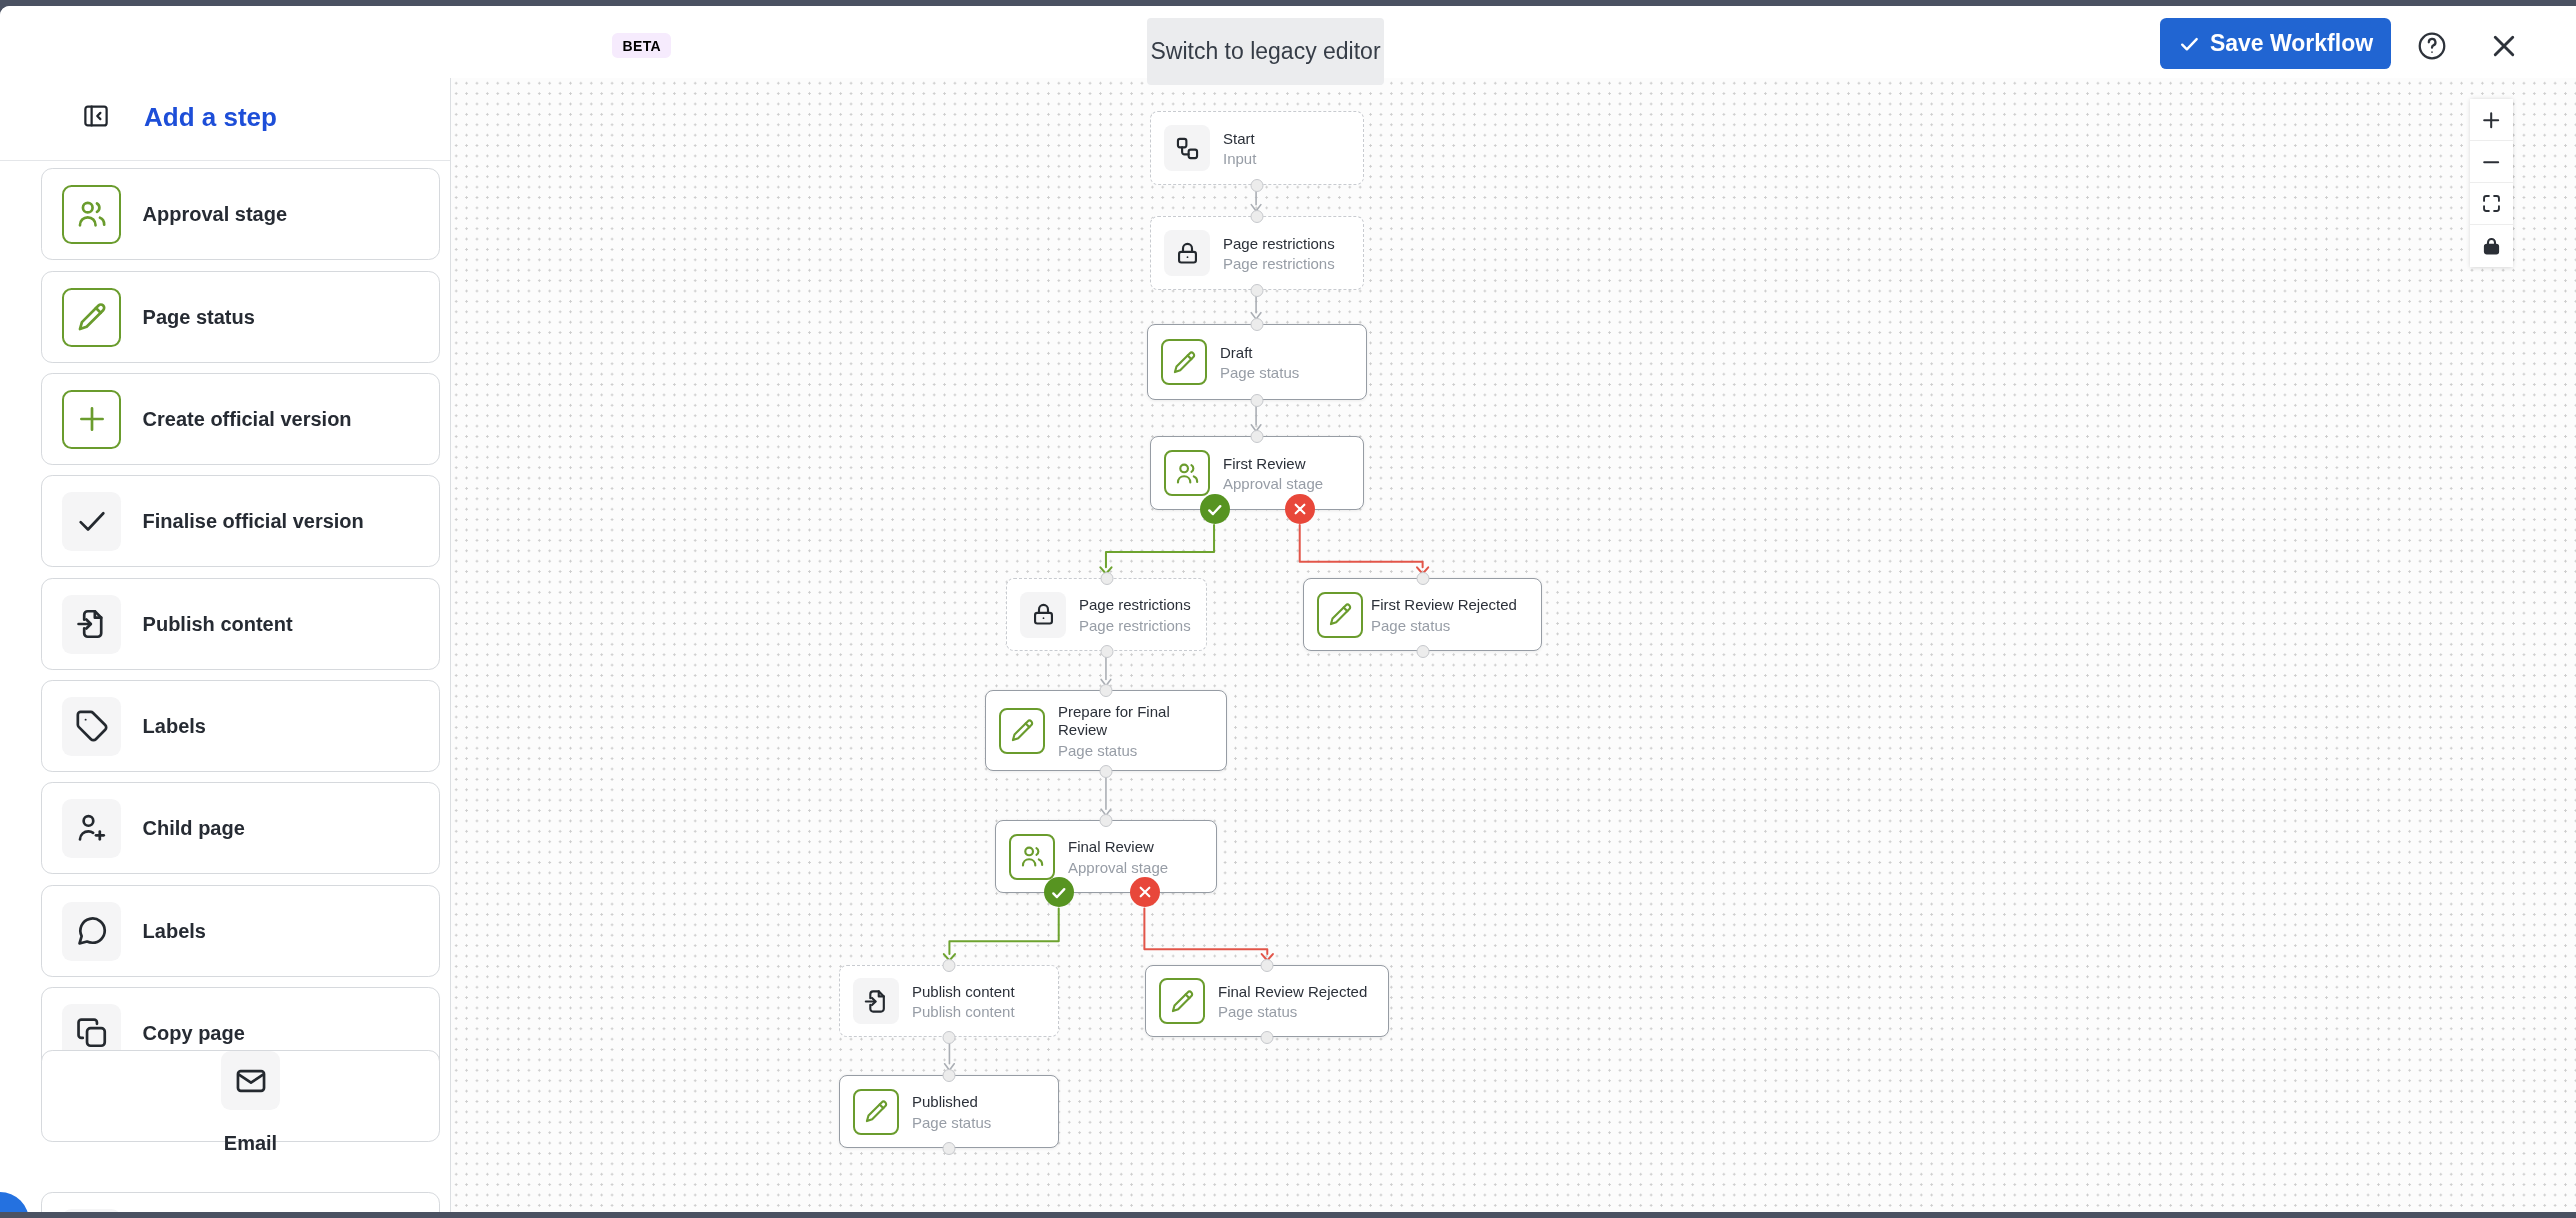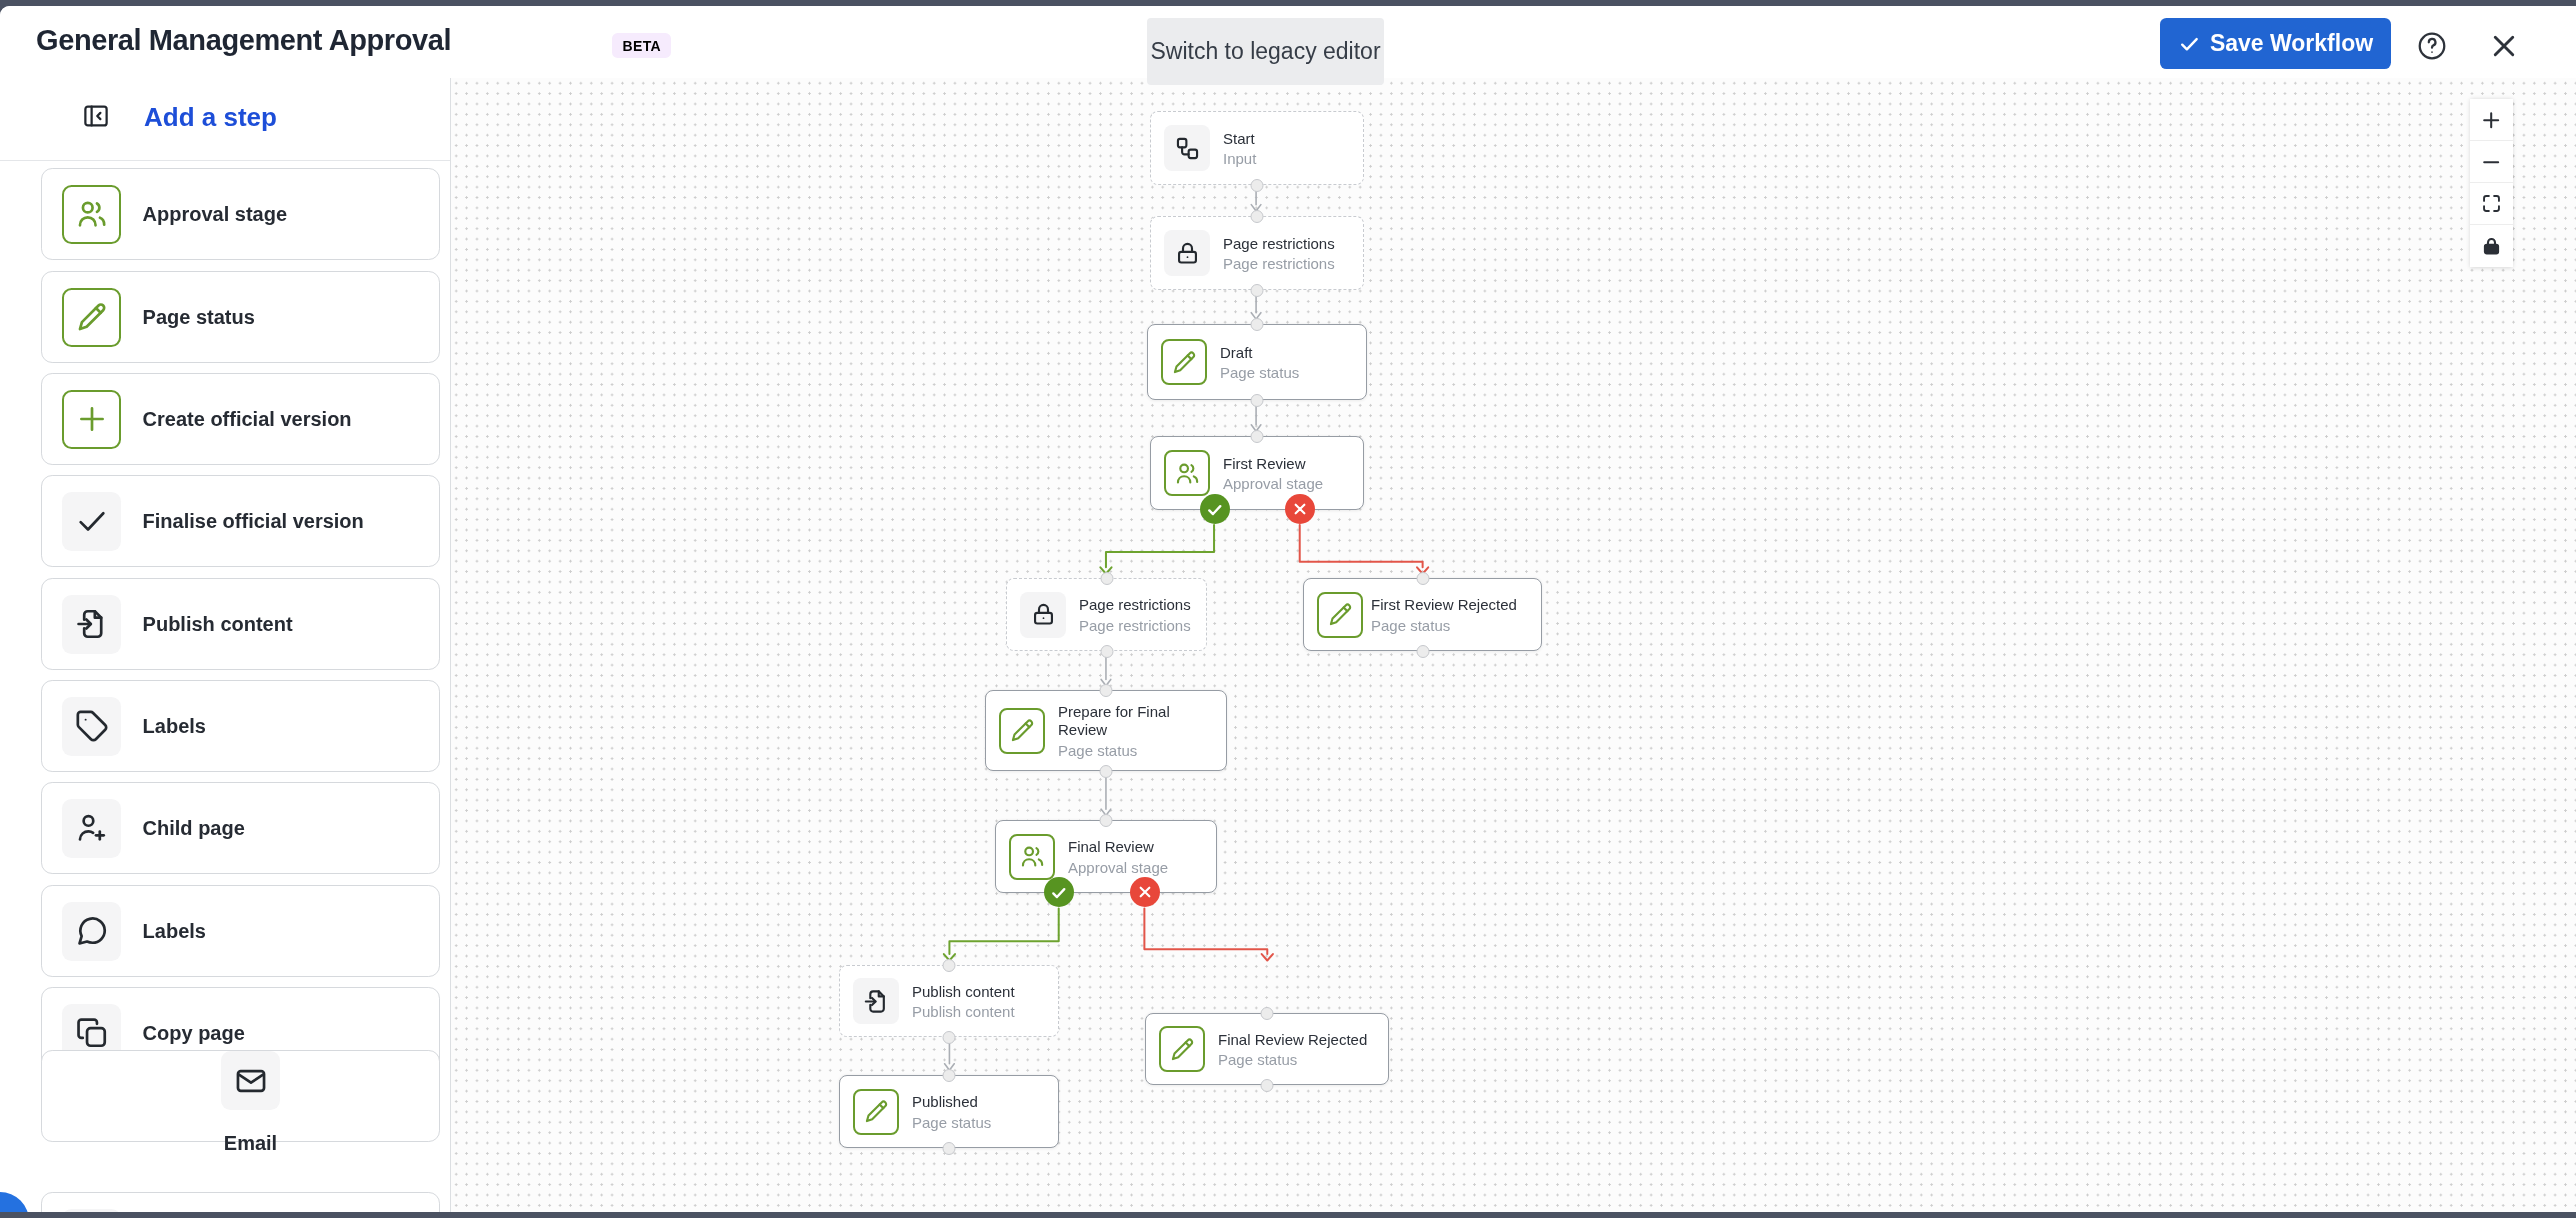--- a/index.html
+++ b/index.html
@@ -82,21 +82,20 @@
 </style>
 </head>
 <body>
 
 <div class="frame-bar" id="top-bar"></div>
 <div class="frame-bar" id="bottom-bar"></div>
 
 <div id="panel">
 
   <div id="header">
-    <div id="page-title">General Management Approval</div>
     <div id="beta-badge">BETA</div>
     <button id="switch-btn">
       <span>Switch to legacy editor</span>
     </button>
     <button id="save-btn">
       <span style="display:flex;">
         <svg width="22.4" height="22.4" viewBox="0 0 24 24" fill="none" stroke="#fff" stroke-width="2.6" stroke-linecap="round" stroke-linejoin="round">
             <path d="M4.5 12.5l5 5L20 6.5"></path>
           </svg>
       </span>
@@ -425,21 +424,21 @@
         </svg>
       </span>
       <span class="ntxt">
           <span class="ntitle">Publish content</span>
           <span class="nsub">Publish content</span>
         </span>
       <span class="port top"></span>
       <span class="port bottom"></span>
     </div>
 
-    <div class="node solid" style="left:694px; top:887px; width:244px; height:72px;margin-top:48px;">
+    <div class="node solid" style="left:694px; top:887px; width:244px; height:72px;">
       <span class="nbox green">
         <svg width="27" height="27" viewBox="0 0 24 24" fill="none" stroke="currentColor" stroke-width="1.9" stroke-linecap="round" stroke-linejoin="round">
           <path d="M3.5 20.5l1.4-4.9L16.6 3.9a2.3 2.3 0 0 1 3.3 3.3L8.2 18.9l-4.7 1.6z"></path>
             <path d="M14.8 5.7l3.3 3.3"></path>
         </svg>
       </span>
       <span class="ntxt">
           <span class="ntitle">Final Review Rejected</span>
           <span class="nsub">Page status</span>
         </span>

